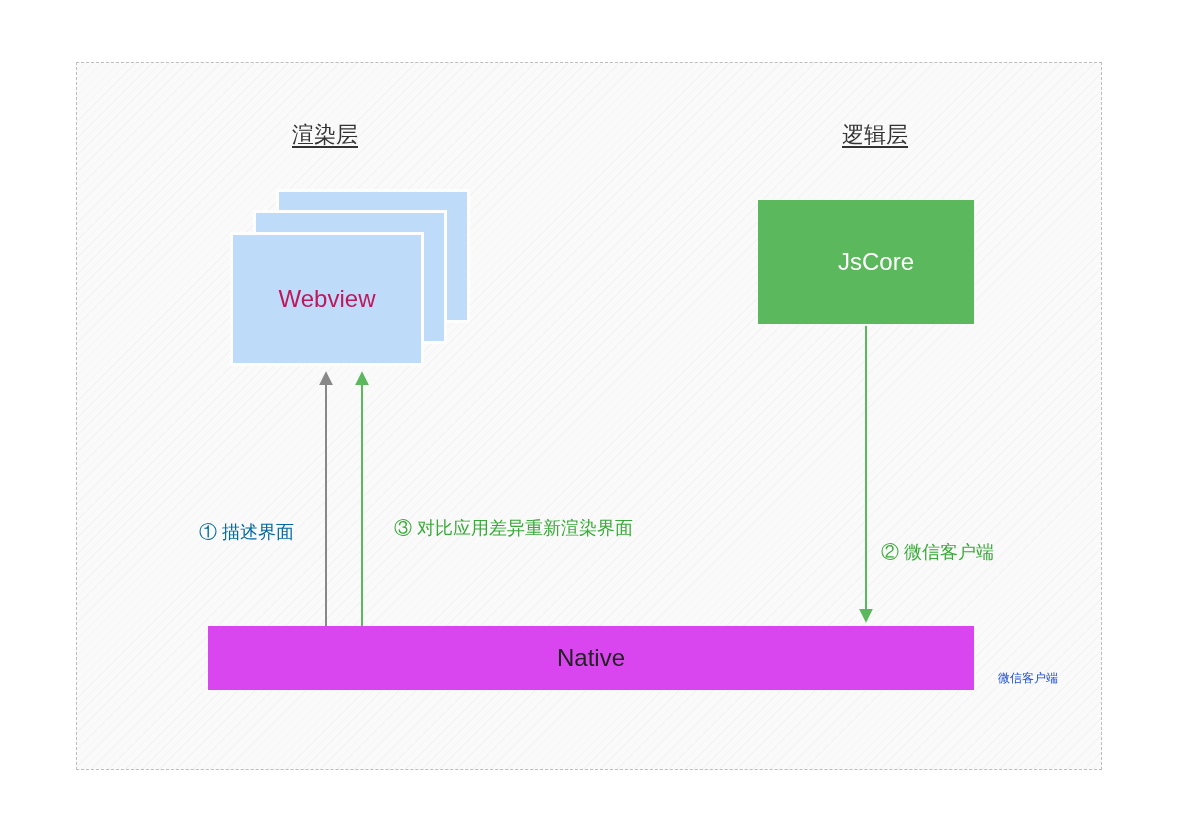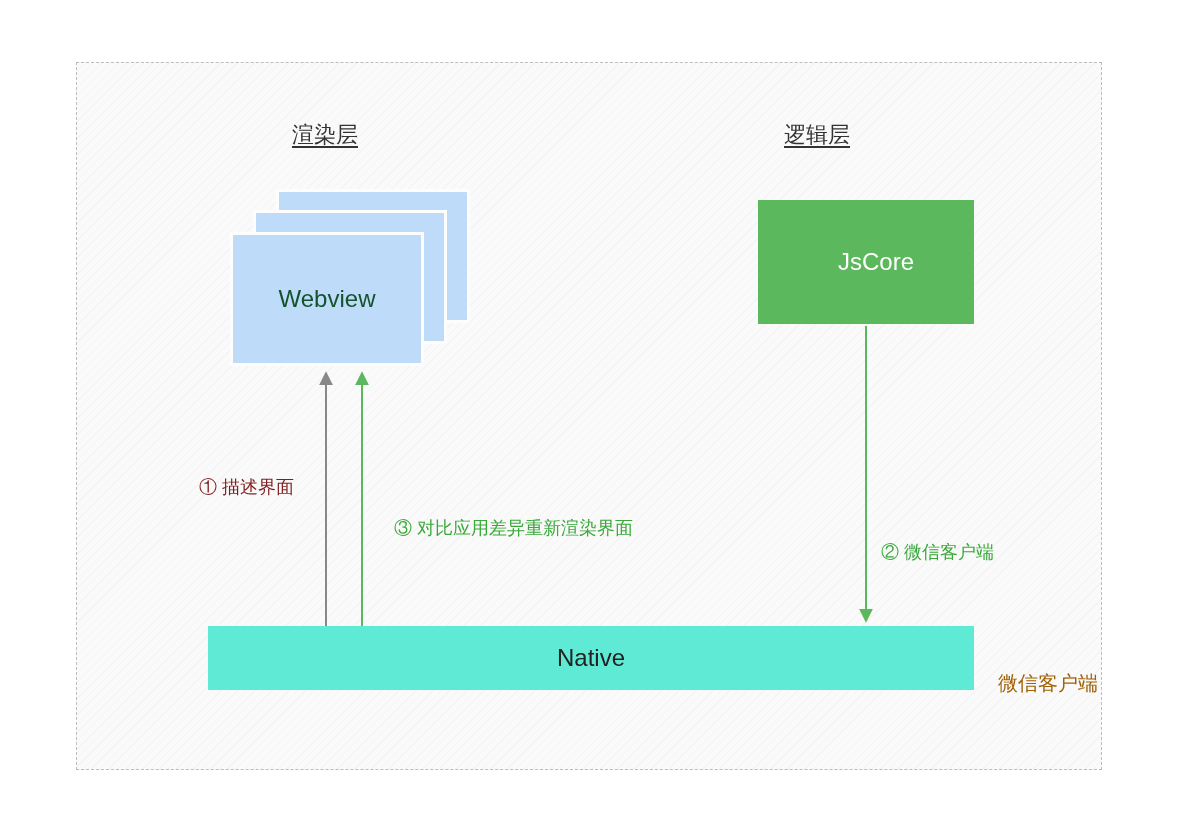--- a/index.html
+++ b/index.html
@@ -44,73 +44,73 @@
     width: 194px;
     height: 134px;
     background: #bedcf9;
     border: 3px solid #fdfdfd;
     box-sizing: border-box;
   }
   .webview-front {
     display: flex;
     align-items: center;
     justify-content: center;
-    color: #14532d;
+    color: #be185d;
     font-size: 24px;
     font-weight: 400;
   }
   .jscore-box {
     position: absolute;
     background: #5cb85c;
     color: #ffffff;
     font-size: 24px;
     display: flex;
     align-items: center;
     justify-content: center;
     box-sizing: border-box;
   }
   .native-box {
     position: absolute;
-    background: #5eead4;
+    background: #d946ef;
     color: #222222;
     font-size: 24px;
     display: flex;
     align-items: center;
     justify-content: center;
     box-sizing: border-box;
   }
   .label {
     position: absolute;
     font-size: 18px;
     white-space: nowrap;
   }
-  .label-gray { color: #7f1d1d; }
+  .label-gray { color: #0369a1; margin-top: 45px; }
   .label-green { color: #39a939; }
   .footer-label {
     position: absolute;
-    font-size: 20px;
-    color: #a16207;
+    font-size: 12px;
+    color: #1d4ed8;
   }
   svg.arrows {
     position: absolute;
     left: 0;
     top: 0;
     pointer-events: none;
   }
 </style>
 </head>
 <body>
 
 <div class="canvas">
 
   <div class="frame"></div>
 
   <div class="heading" style="left:292px; top:120px;">渲染层</div>
 
-  <div class="heading" style="left:784px; top:120px;">逻辑层</div>
+  <div class="heading" style="left:842px; top:120px;">逻辑层</div>
 
   <div class="webview-card" style="left:276px; top:189px;"></div>
   <div class="webview-card" style="left:253px; top:210px;"></div>
   <div class="webview-card webview-front" style="left:230px; top:232px;">
     <span>Webview</span>
   </div>
 
   <div class="jscore-box" style="left:758px; top:200px; width:216px; height:124px;padding-left:20px;">
     <span>JsCore</span>
   </div>

